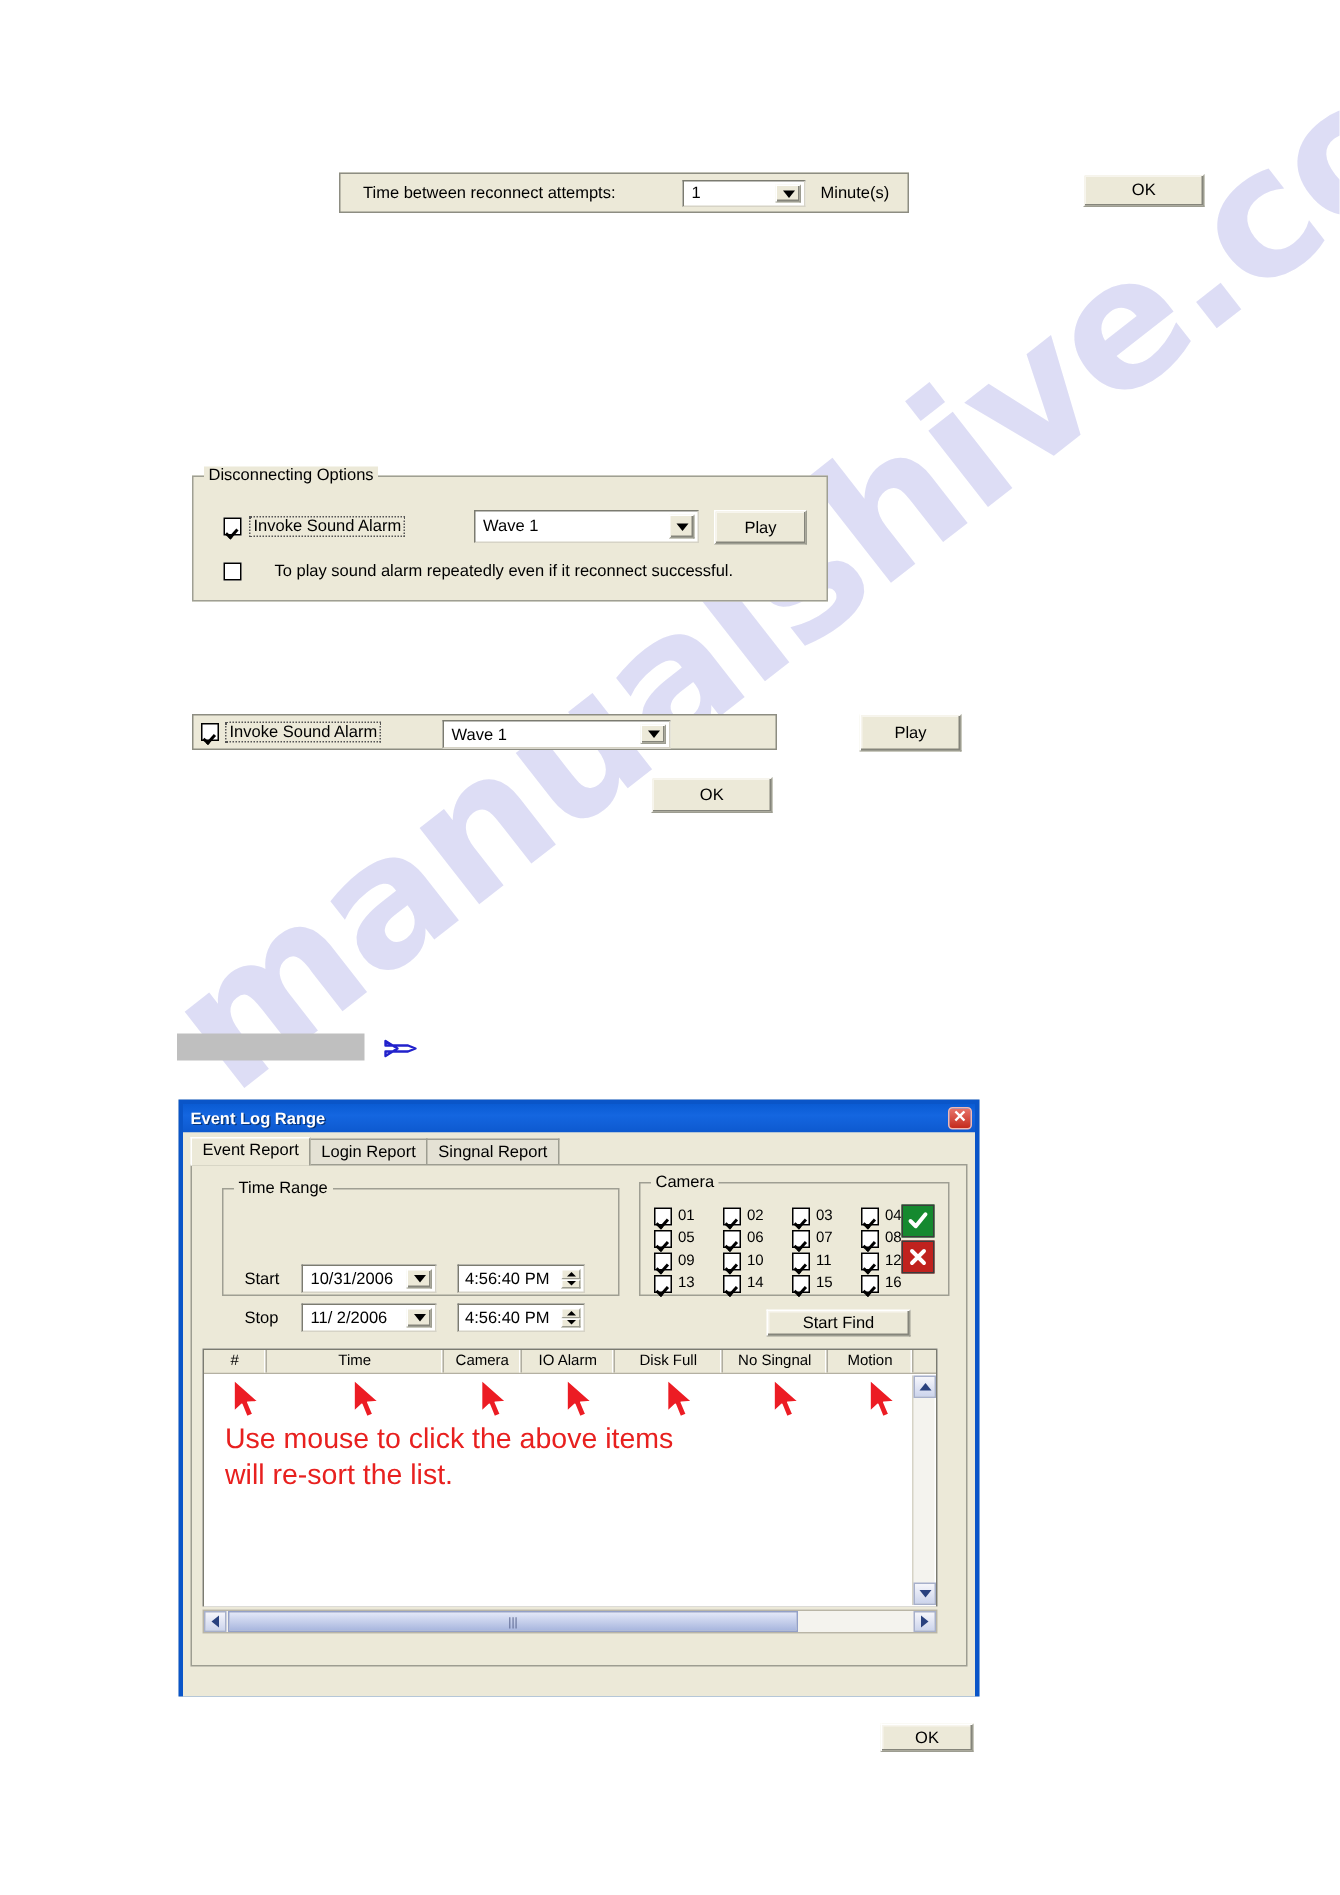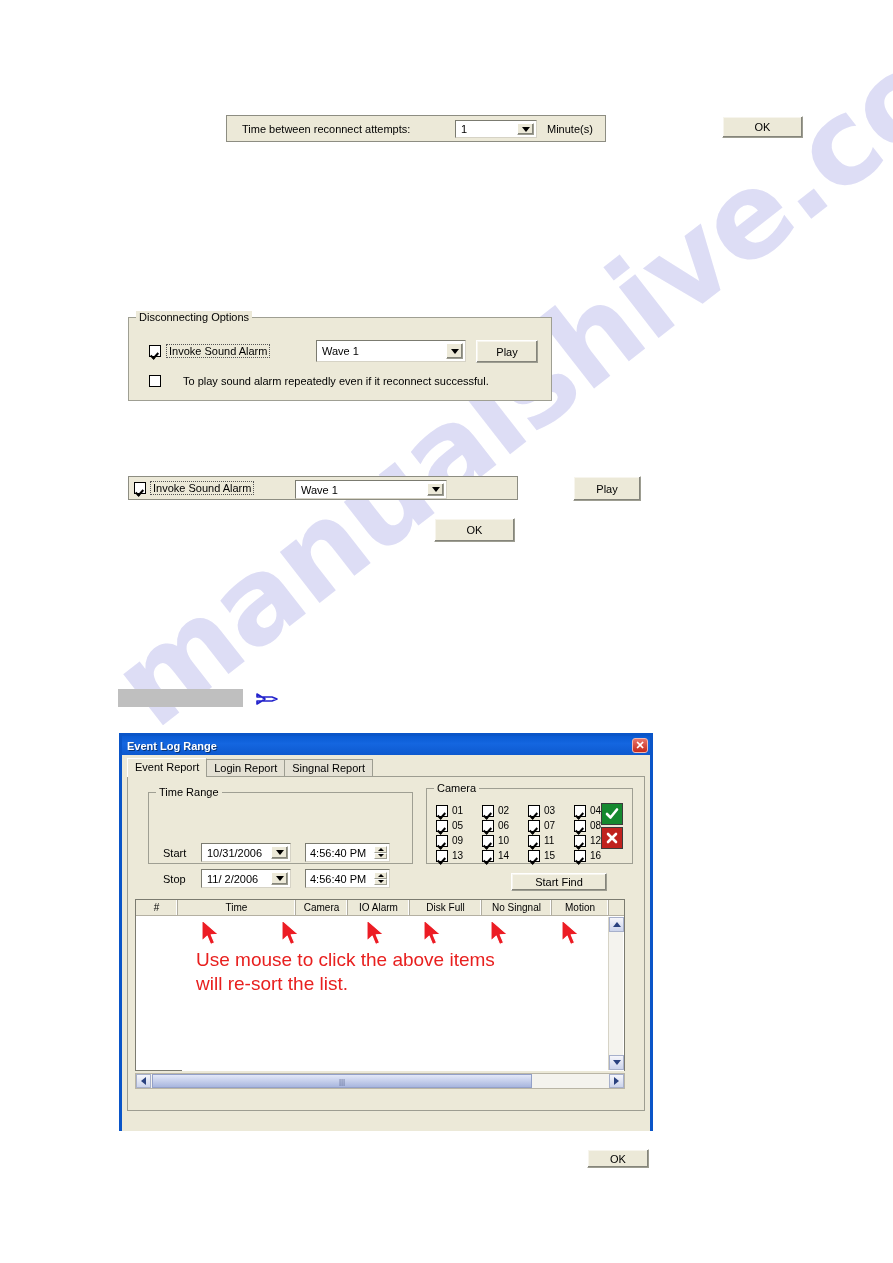--- a/index.html
+++ b/index.html
@@ -247,21 +247,21 @@
   #list-header{display:flex;height:15px;background:#ece9d8;border-bottom:1px solid #b4b0a2;}
   .colh{
     border-right:1px solid #b0ada0;
     box-shadow:inset -1px 0 0 #fff;
     font-size:10px;
     display:flex;align-items:center;justify-content:center;
     box-sizing:border-box;
     background:#ece9d8;
     color:#000;
   }
-  #list-body{position:relative;height:155px;background:#fff;overflow:hidden;margin-left:46px;}
+  #list-body{position:relative;height:155px;background:#fff;overflow:hidden;}
   .cursor{position:absolute;top:4px;width:22px;height:28px;}
   #annot{
     position:absolute;left:14px;top:32px;
     font-size:19px;
     color:#e8201f;
     line-height:1.28;
     font-family:"Liberation Sans", sans-serif;
     white-space:pre-line;
   }
   #vscroll{

